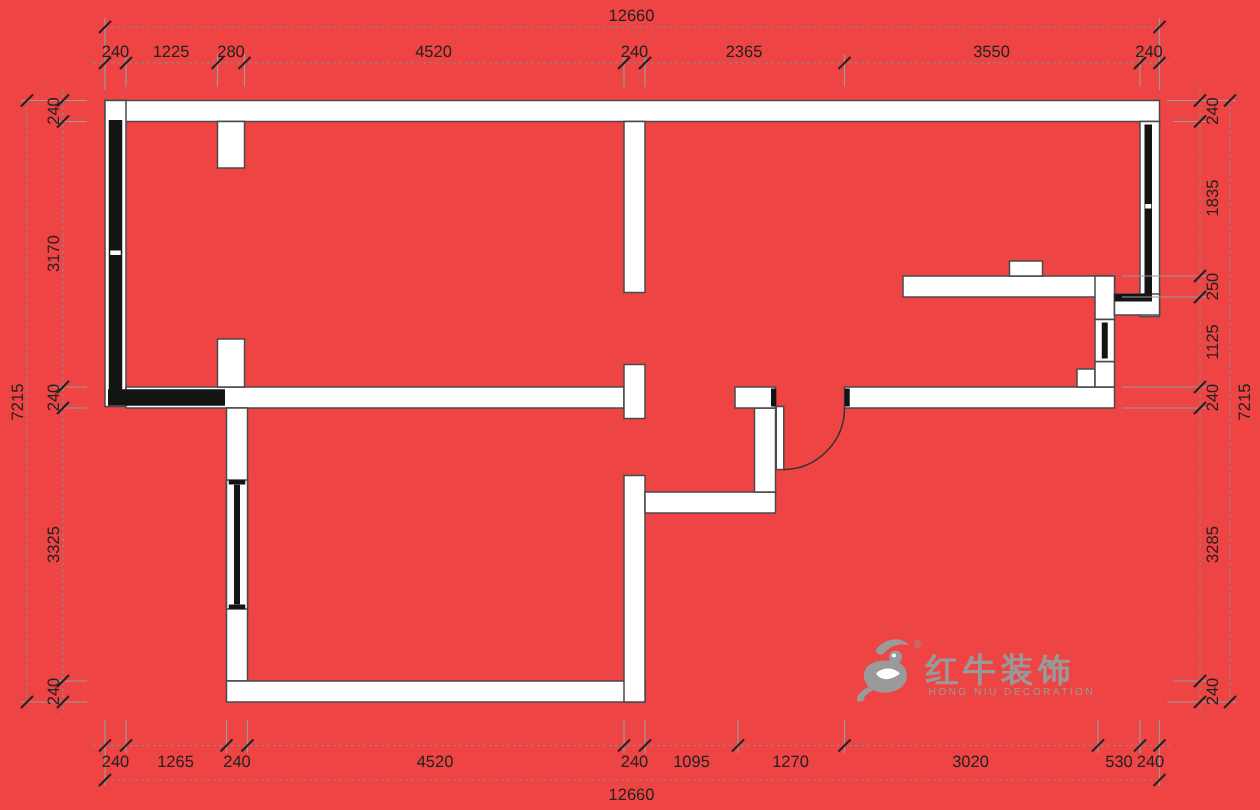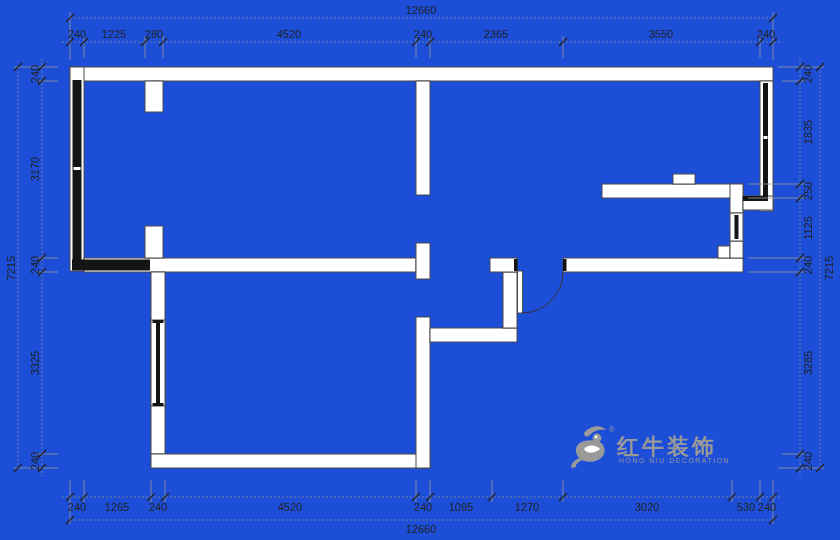--- a/index.html
+++ b/index.html
@@ -1,16 +1,16 @@
 <!DOCTYPE html>
 <html><head>
 <meta charset="utf-8">
 <style>
   html,body{margin:0;padding:0;background:#fff;}
-  .stage{width:840px;height:540px;position:relative;background:#1d4ed8;overflow:hidden;}
+  .stage{width:840px;height:540px;position:relative;background:#ef4444;overflow:hidden;}
   svg{display:block;}
   text{font-family:"Liberation Sans","DejaVu Sans",sans-serif;}
   .dimtxt{font-size:11px;fill:#222;}
   .wall{fill:#ffffff;stroke:#4a4a4a;stroke-width:1;}
   .shear{fill:#141414;stroke:none;}
   .whitebreak{fill:#ffffff;stroke:none;}
   .dimline{stroke:#8a8a8a;stroke-width:0.8;stroke-dasharray:2 2;fill:none;}
   .extline{stroke:#9a9a9a;stroke-width:0.8;fill:none;}
   .tick{stroke:#222;stroke-width:1.4;fill:none;}
   .doorline{stroke:#333;stroke-width:1;fill:none;}

